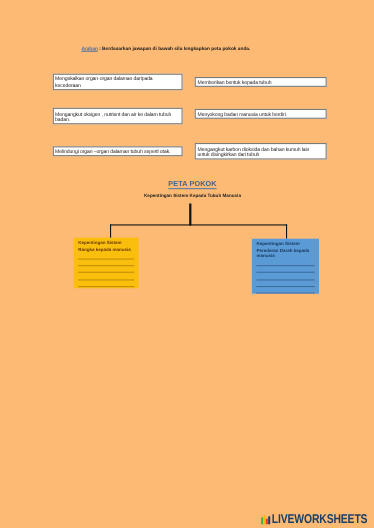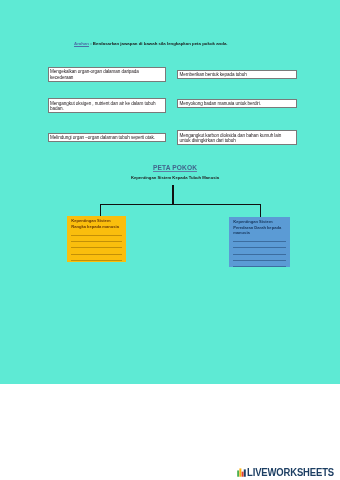--- a/index.html
+++ b/index.html
@@ -1,19 +1,19 @@
 <!DOCTYPE html>
 <html><head>
 <meta charset="utf-8">
 <title>Peta Pokok worksheet</title>
 <style>
   html,body{margin:0;padding:0;}
   body{width:340px;height:480px;background:#ffffff;
        font-family:"Liberation Sans",sans-serif;overflow:hidden;position:relative;}
-  #page{position:absolute;left:0;top:0;width:340px;height:384px;background:#5eead4;}
+  #page{position:absolute;left:0;top:0;width:340px;height:480px;background:#fdba74;}
 
   
   .instr{position:absolute;left:74px;top:40.8px;width:230px;
          font-size:4.35px;line-height:5.5px;color:#1a1a1a;font-weight:bold;white-space:nowrap;}
   .instr .ar{color:#4a6fa5;text-decoration:underline;font-weight:bold;}
 
   
   .ansbox{position:absolute;border:0.8px solid #7a7a7a;background:#fff;box-sizing:border-box;
           font-size:4.65px;line-height:5.3px;letter-spacing:-0.1px;color:#2a2326;padding:1.3px 1.6px;}
   .ansbox > span{display:block;}

